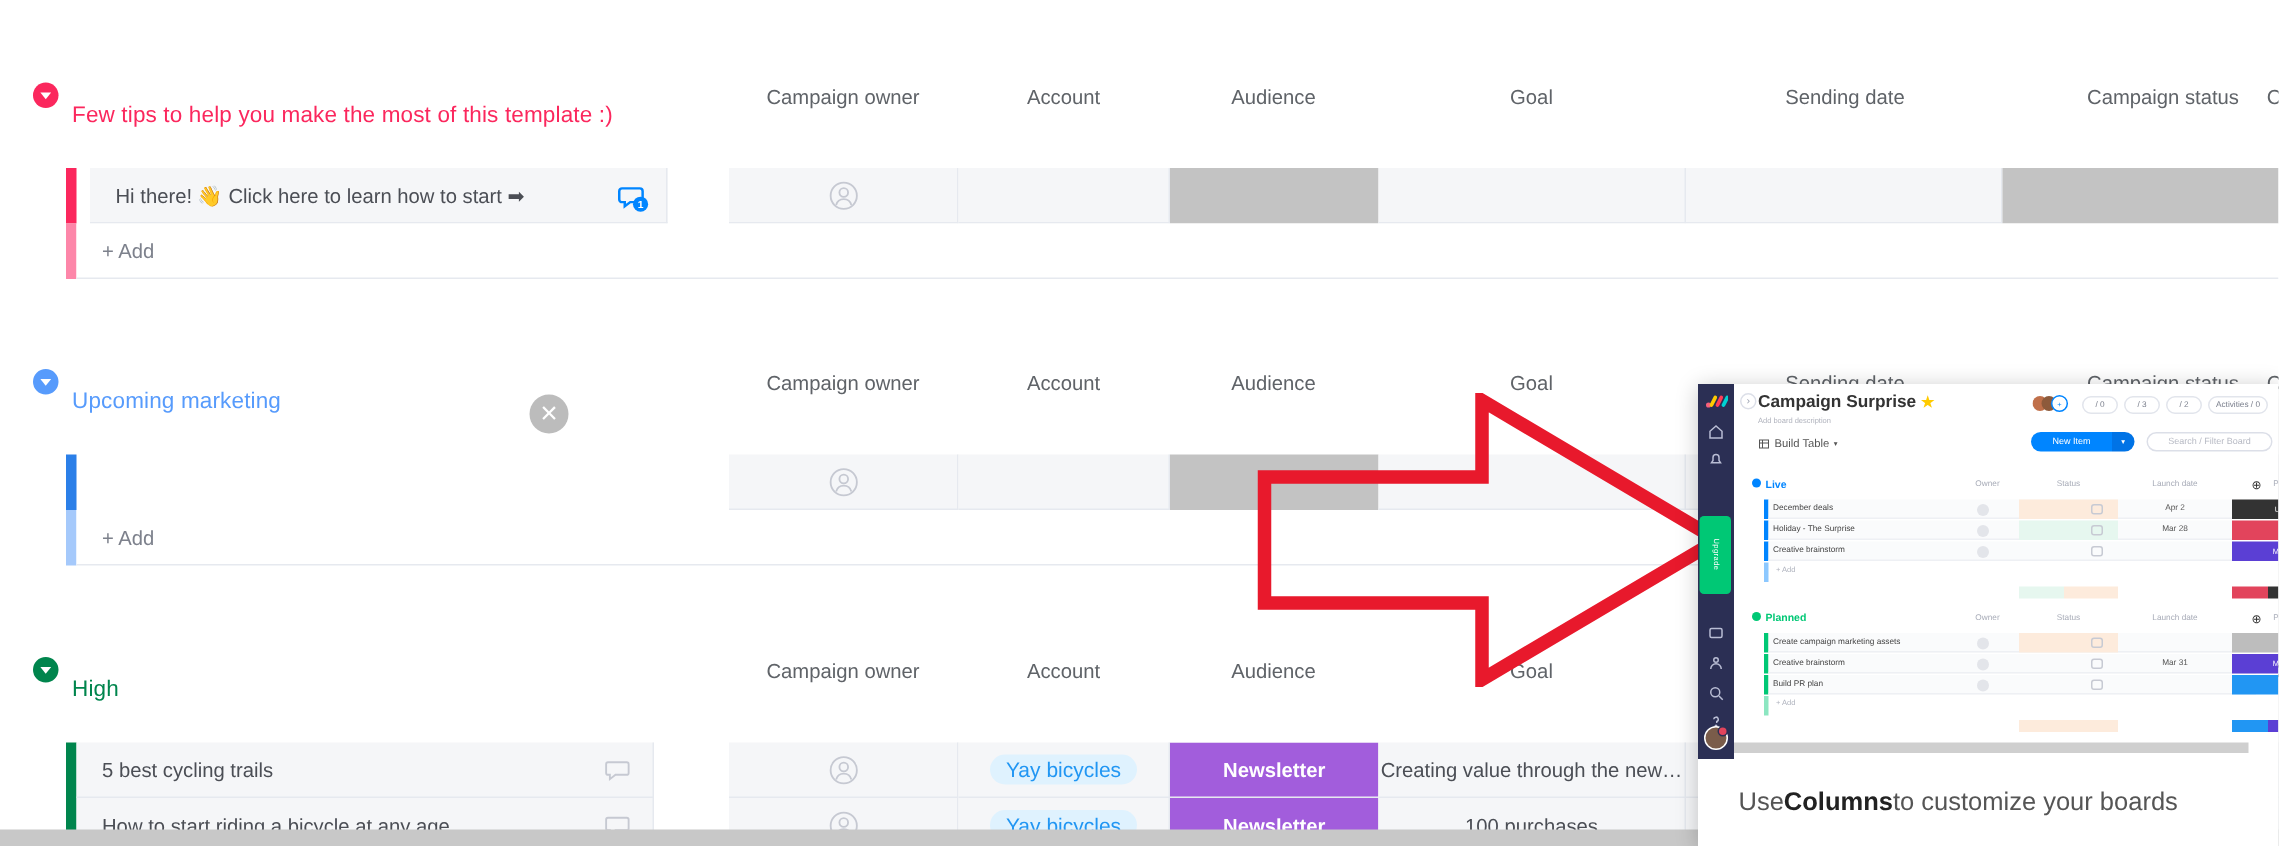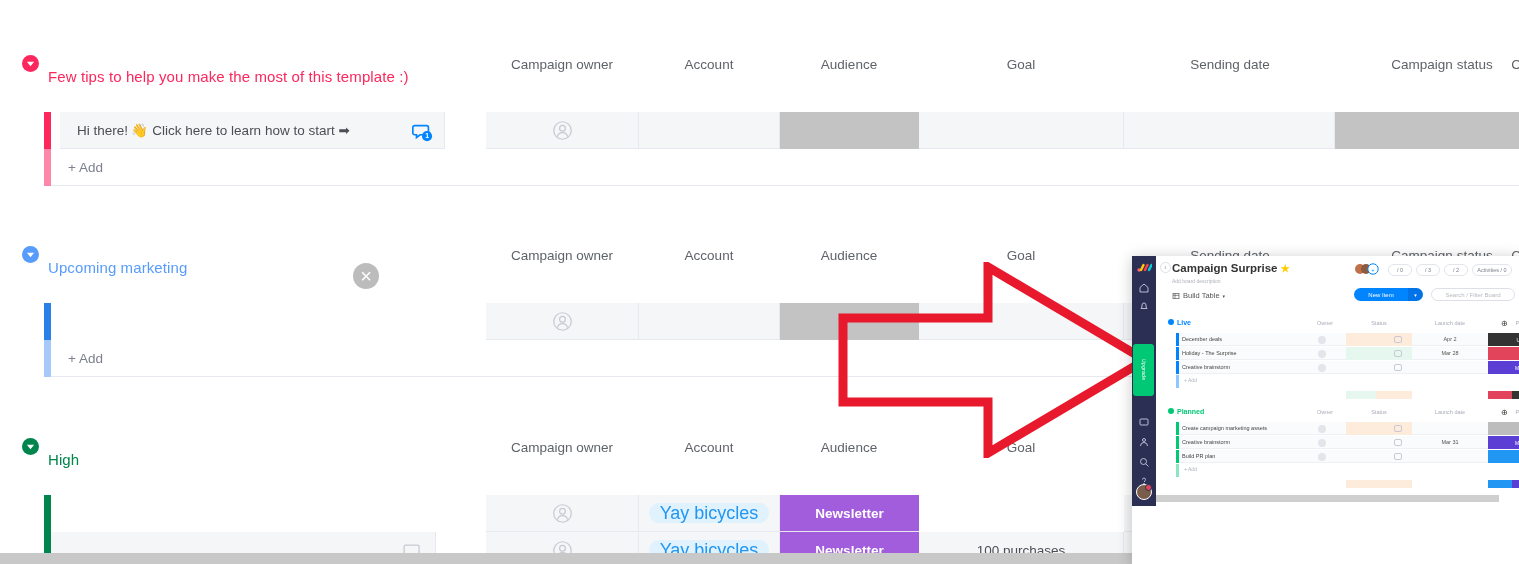--- a/index.html
+++ b/index.html
@@ -56,21 +56,21 @@
     position:absolute; left:51px; top:0; height:37px; background:#ffffff;
     border-bottom:1px solid #e6e9ef;
   }
 
   .comment-ico { position:absolute; right:13px; top:9px; width:20px; height:20px; }
   .avatar-ico { width:21px; height:21px; }
 
   .pill {
     display:inline-flex; align-items:center; justify-content:center;
     height:20px; padding:0 11px; border-radius:11px;
-    font-size:18px;
+    font-size:14px;
   }
   .status-chip {
     position:absolute; left:0; top:0; width:100%; height:37px;
     display:flex; align-items:center; justify-content:center;
     color:#fff; font-size:13.5px; font-weight:bold;
   }
 
   
   .hscroll {
     position:absolute; left:0; bottom:0; width:1519px; height:11px; background:#c8c8c8;
@@ -265,39 +265,49 @@
           <span class="col-head" style="left:709px; transform:translateX(-50%)">Account</span>
           <span class="col-head" style="left:849px; transform:translateX(-50%)">Audience</span>
           <span class="col-head" style="left:1021px; transform:translateX(-50%)">Goal</span>
           <span class="col-head" style="left:1230px; transform:translateX(-50%)">Sending date</span>
           <span class="col-head" style="left:1442px; transform:translateX(-50%)">Campaign status</span>
           <span class="col-head" style="left:1516px; transform:translateX(-50%)">C</span>
         </div>
         <div class="rows">
           <div class="row" style="top:30px">
       <span class="row-colorbar" style="background:#00854d"></span>
+            <div class="cell name" style="left:51px;width:385px">
+        <span>5 best cycling trails</span>
+        <span class="comment-ico">
+      <svg viewBox="0 0 24 24" width="20" height="20" fill="none" stroke="#c6c9d2" stroke-width="1.5">
+        <path d="M4 5 h15 a1.5 1.5 0 0 1 1.5 1.5 v7 a1.5 1.5 0 0 1 -1.5 1.5 h-9 l-4.5 3.5 v-3.5 h-1.5
+                 a1.5 1.5 0 0 1 -1.5 -1.5 v-7 a1.5 1.5 0 0 1 1.5 -1.5 z"></path>
+                </svg></span>
+      </div>
             <div class="cell" style="left:486px;width:153px">
               <svg class="avatar-ico" viewBox="0 0 24 24" fill="none" stroke="#c6c9d2" stroke-width="1.4">
             <circle cx="12" cy="12" r="10"></circle>
                 <circle cx="12" cy="9.5" r="3.3"></circle>
             <path d="M6.2 19 a6 6 0 0 1 11.6 0"></path>
               </svg>
             </div>
             <div class="cell" style="left:639px;width:141px">
               <span class="pill" style="background:#dff2fe;color:#2196f3">Yay bicycles</span>
             </div>
             <div class="cell" style="left:780px;width:139px;padding:0;border-right:none">
           <span class="status-chip" style="background:#a25ddc">Newsletter</span>
             </div>
+            <div class="cell" style="left:919px;width:205px">Creating value through the new…</div>
             <div class="cell" style="left:1124px;width:211px"></div>
             <div class="cell " style="left:1335px;width:184px"></div>
           </div>
           <div class="row" style="top:67px">
       <span class="row-colorbar" style="background:#00854d"></span>
             <div class="cell name" style="left:51px;width:385px">
+        <span>How to start riding a bicycle at any age</span>
         <span class="comment-ico">
       <svg viewBox="0 0 24 24" width="20" height="20" fill="none" stroke="#c6c9d2" stroke-width="1.5">
         <path d="M4 5 h15 a1.5 1.5 0 0 1 1.5 1.5 v7 a1.5 1.5 0 0 1 -1.5 1.5 h-9 l-4.5 3.5 v-3.5 h-1.5
                  a1.5 1.5 0 0 1 -1.5 -1.5 v-7 a1.5 1.5 0 0 1 1.5 -1.5 z"></path>
                 </svg></span>
       </div>
             <div class="cell" style="left:486px;width:153px">
               <svg class="avatar-ico" viewBox="0 0 24 24" fill="none" stroke="#c6c9d2" stroke-width="1.4">
             <circle cx="12" cy="12" r="10"></circle>
                 <circle cx="12" cy="9.5" r="3.3"></circle>
@@ -481,20 +491,25 @@
       <span style="position:absolute;left:356px;top:224px;width:24px;height:8px;background:#5b3fd4"></span>
       <span class="ov-topstat" style="left:232px;width:24px">/ 0</span>
           <span class="ov-topstat" style="left:260px;width:24px">/ 3</span>
           <span class="ov-topstat" style="left:288px;width:24px">/ 2</span>
           <span class="ov-topstat" style="left:316px;width:40px">Activities / 0</span>
         </div>
 
       <div class="ov-bottom-scroll" style="bottom:4px; left:24px;"></div>
     </div>
 
+    <div class="ov-caption">
+      <span>Use </span>
+        <b>Columns</b>
+        <span> to customize your boards</span>
+    </div>
 
   </div>
 
   <div class="ov-close">
     <span>×</span>
   </div>
 
 </div>
 
 </body></html>

